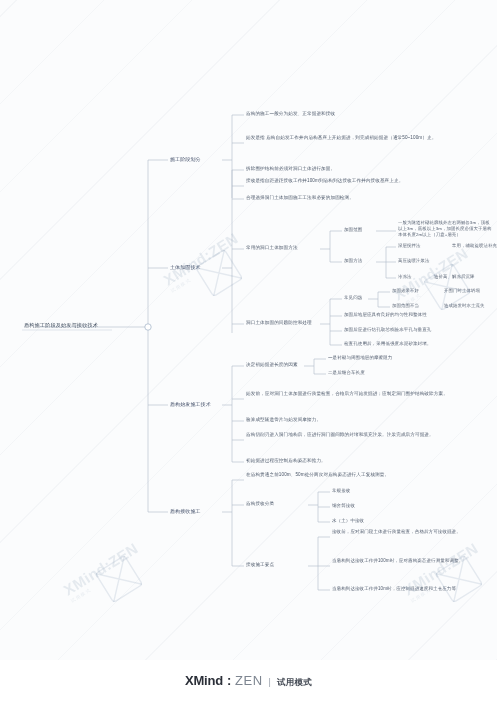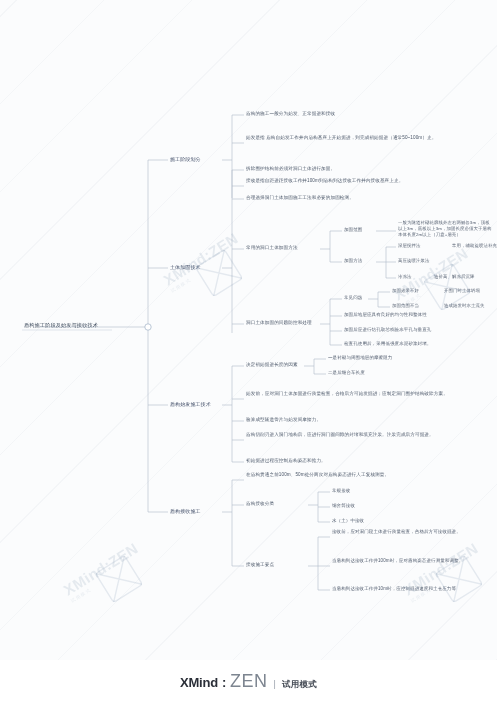--- a/index.html
+++ b/index.html
@@ -60,21 +60,21 @@
     position:absolute;pointer-events:none;
   }
 
   #footer{
     position:absolute;left:0;top:660px;width:497px;height:42px;
     background:#ffffff;
     display:flex;align-items:center;justify-content:center;
   }
   #footer .fb{display:flex;align-items:baseline;gap:4px;}
   .f-x{font-size:13px;font-weight:700;color:#2b2f38;letter-spacing:-.2px;}
-  .f-zen{font-size:18px;font-weight:400;color:#7d8590;letter-spacing:.5px;}
+  .f-zen{font-size:13px;font-weight:400;color:#7d8590;letter-spacing:.5px;}
   .f-sep{font-size:9px;color:#9aa1ab;margin:0 2px;}
   .f-mode{font-size:8.5px;color:#454b55;font-weight:700;letter-spacing:.3px;}
 </style>
 </head>
 <body>
 
 <div id="canvas">
 
   <svg id="lines" viewBox="0 0 497 660">
     <g fill="none" stroke="#aeb8c9" stroke-width="0.6">

